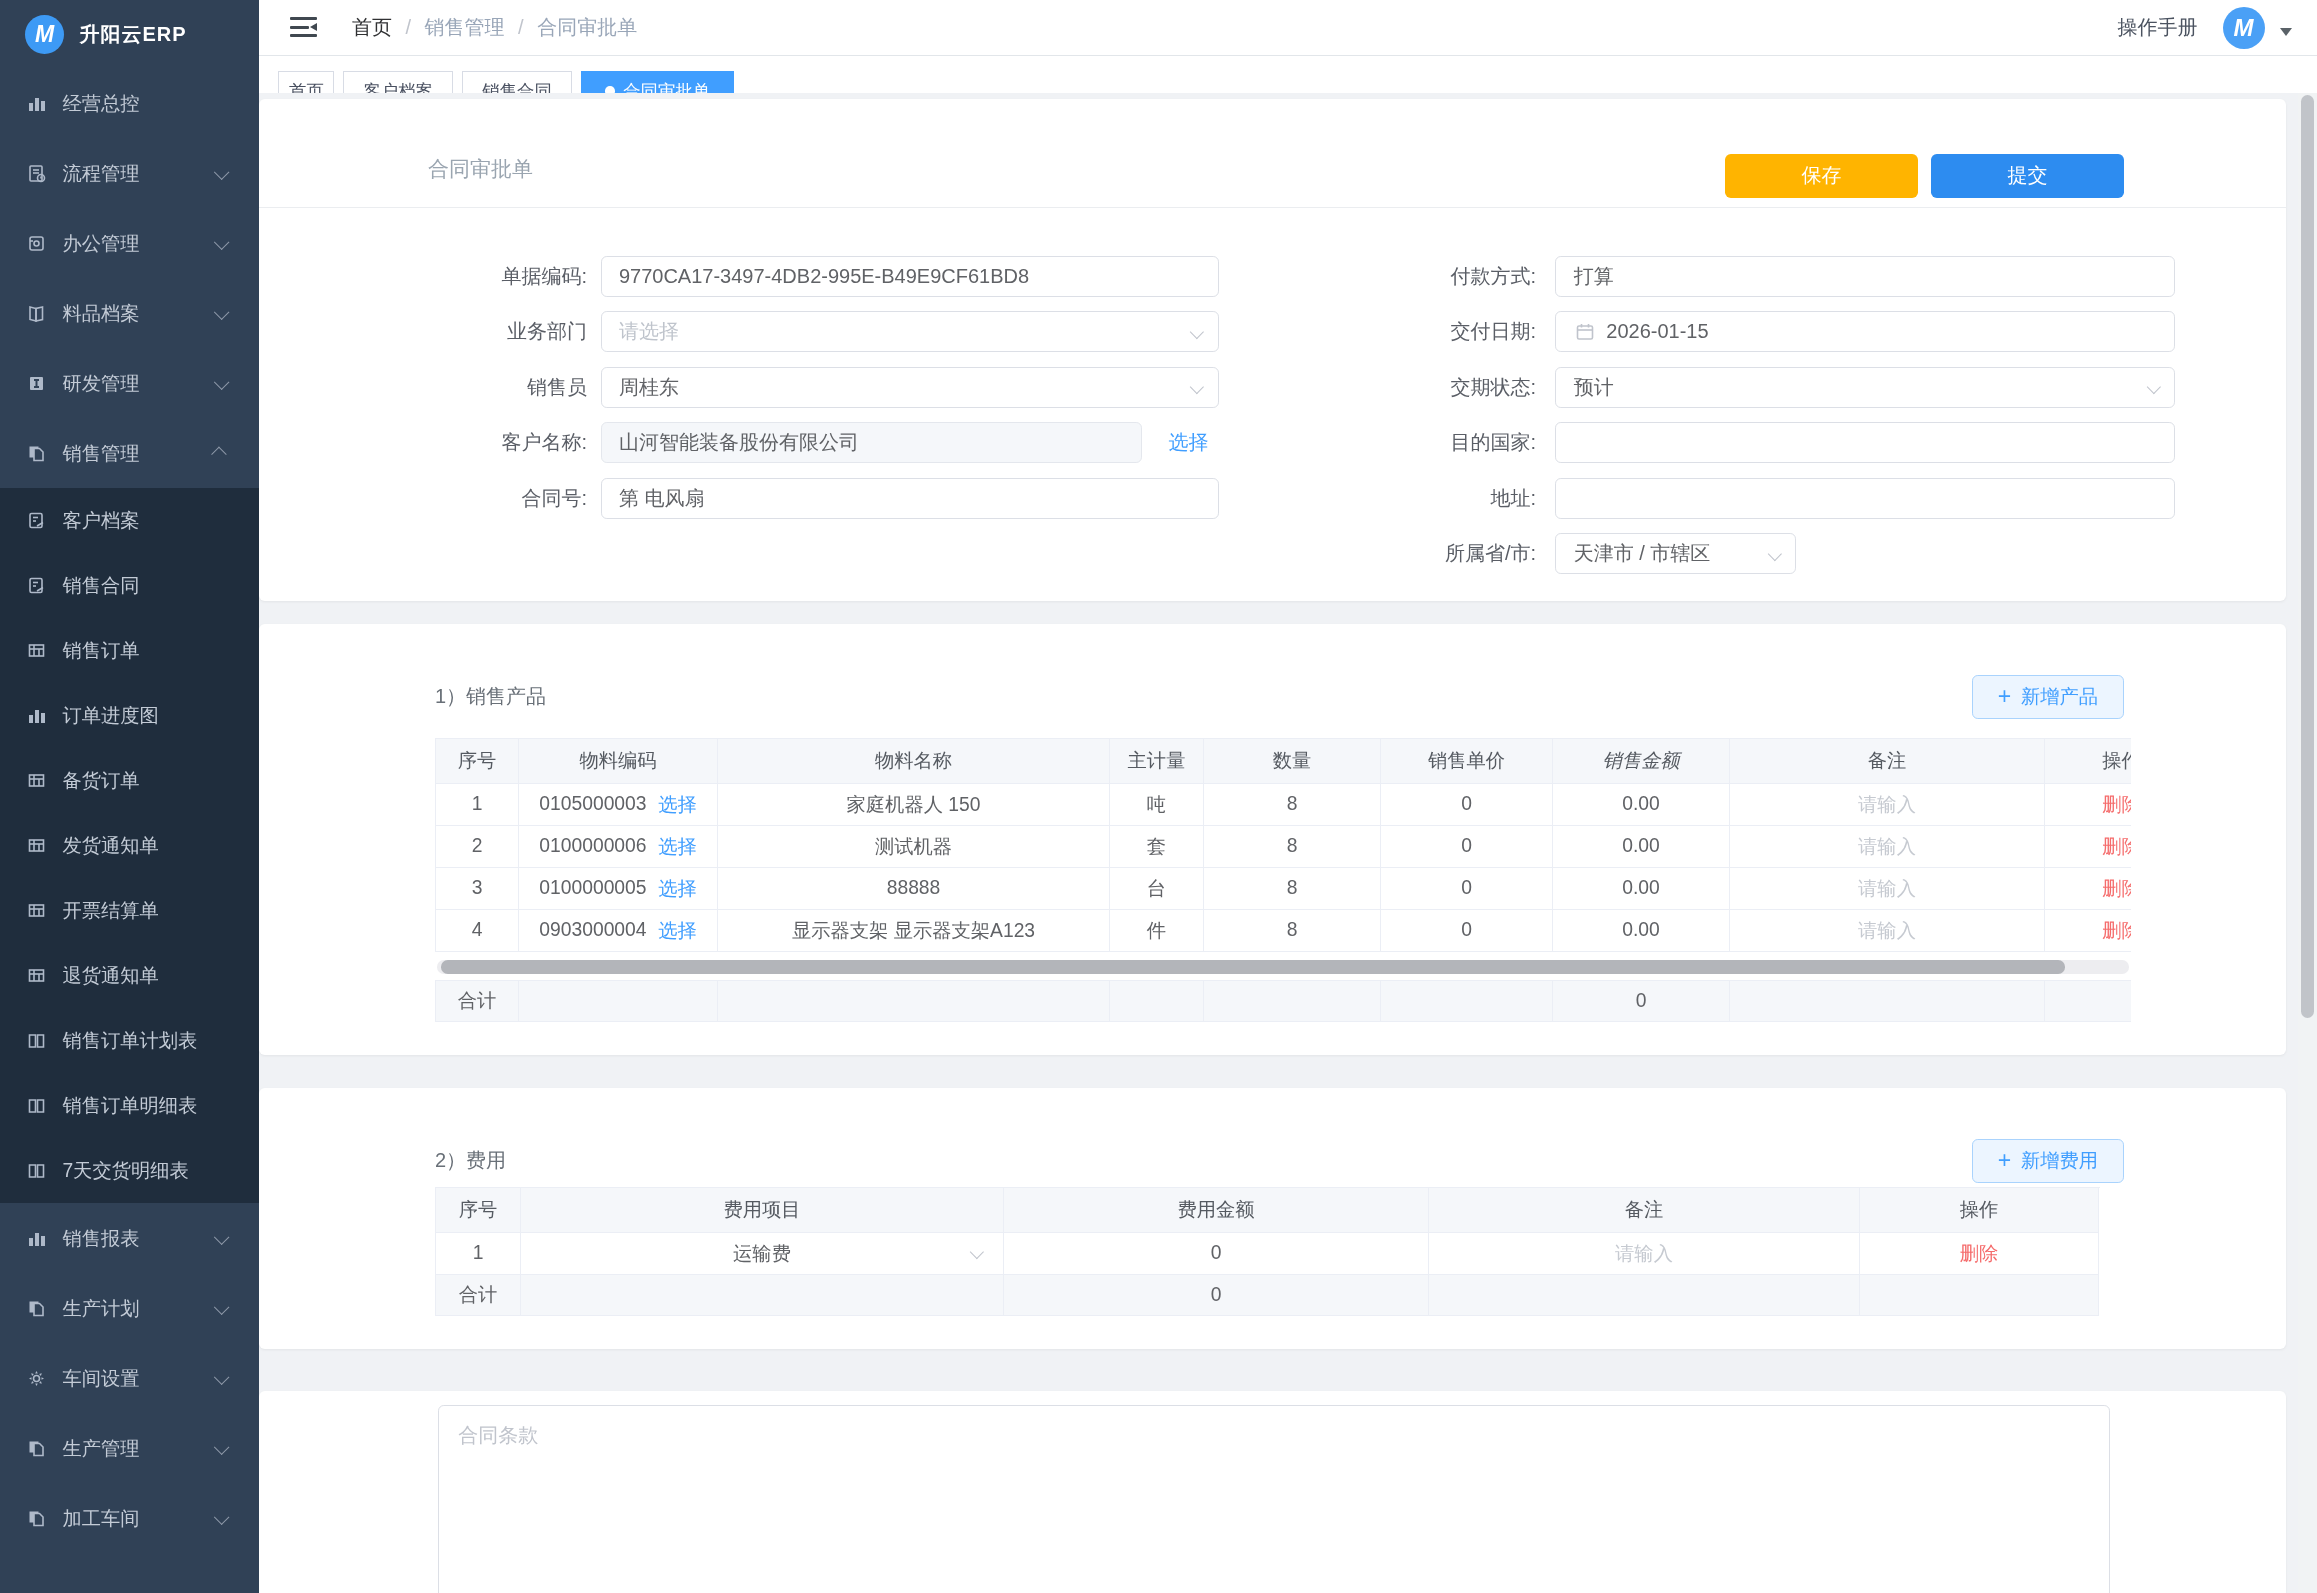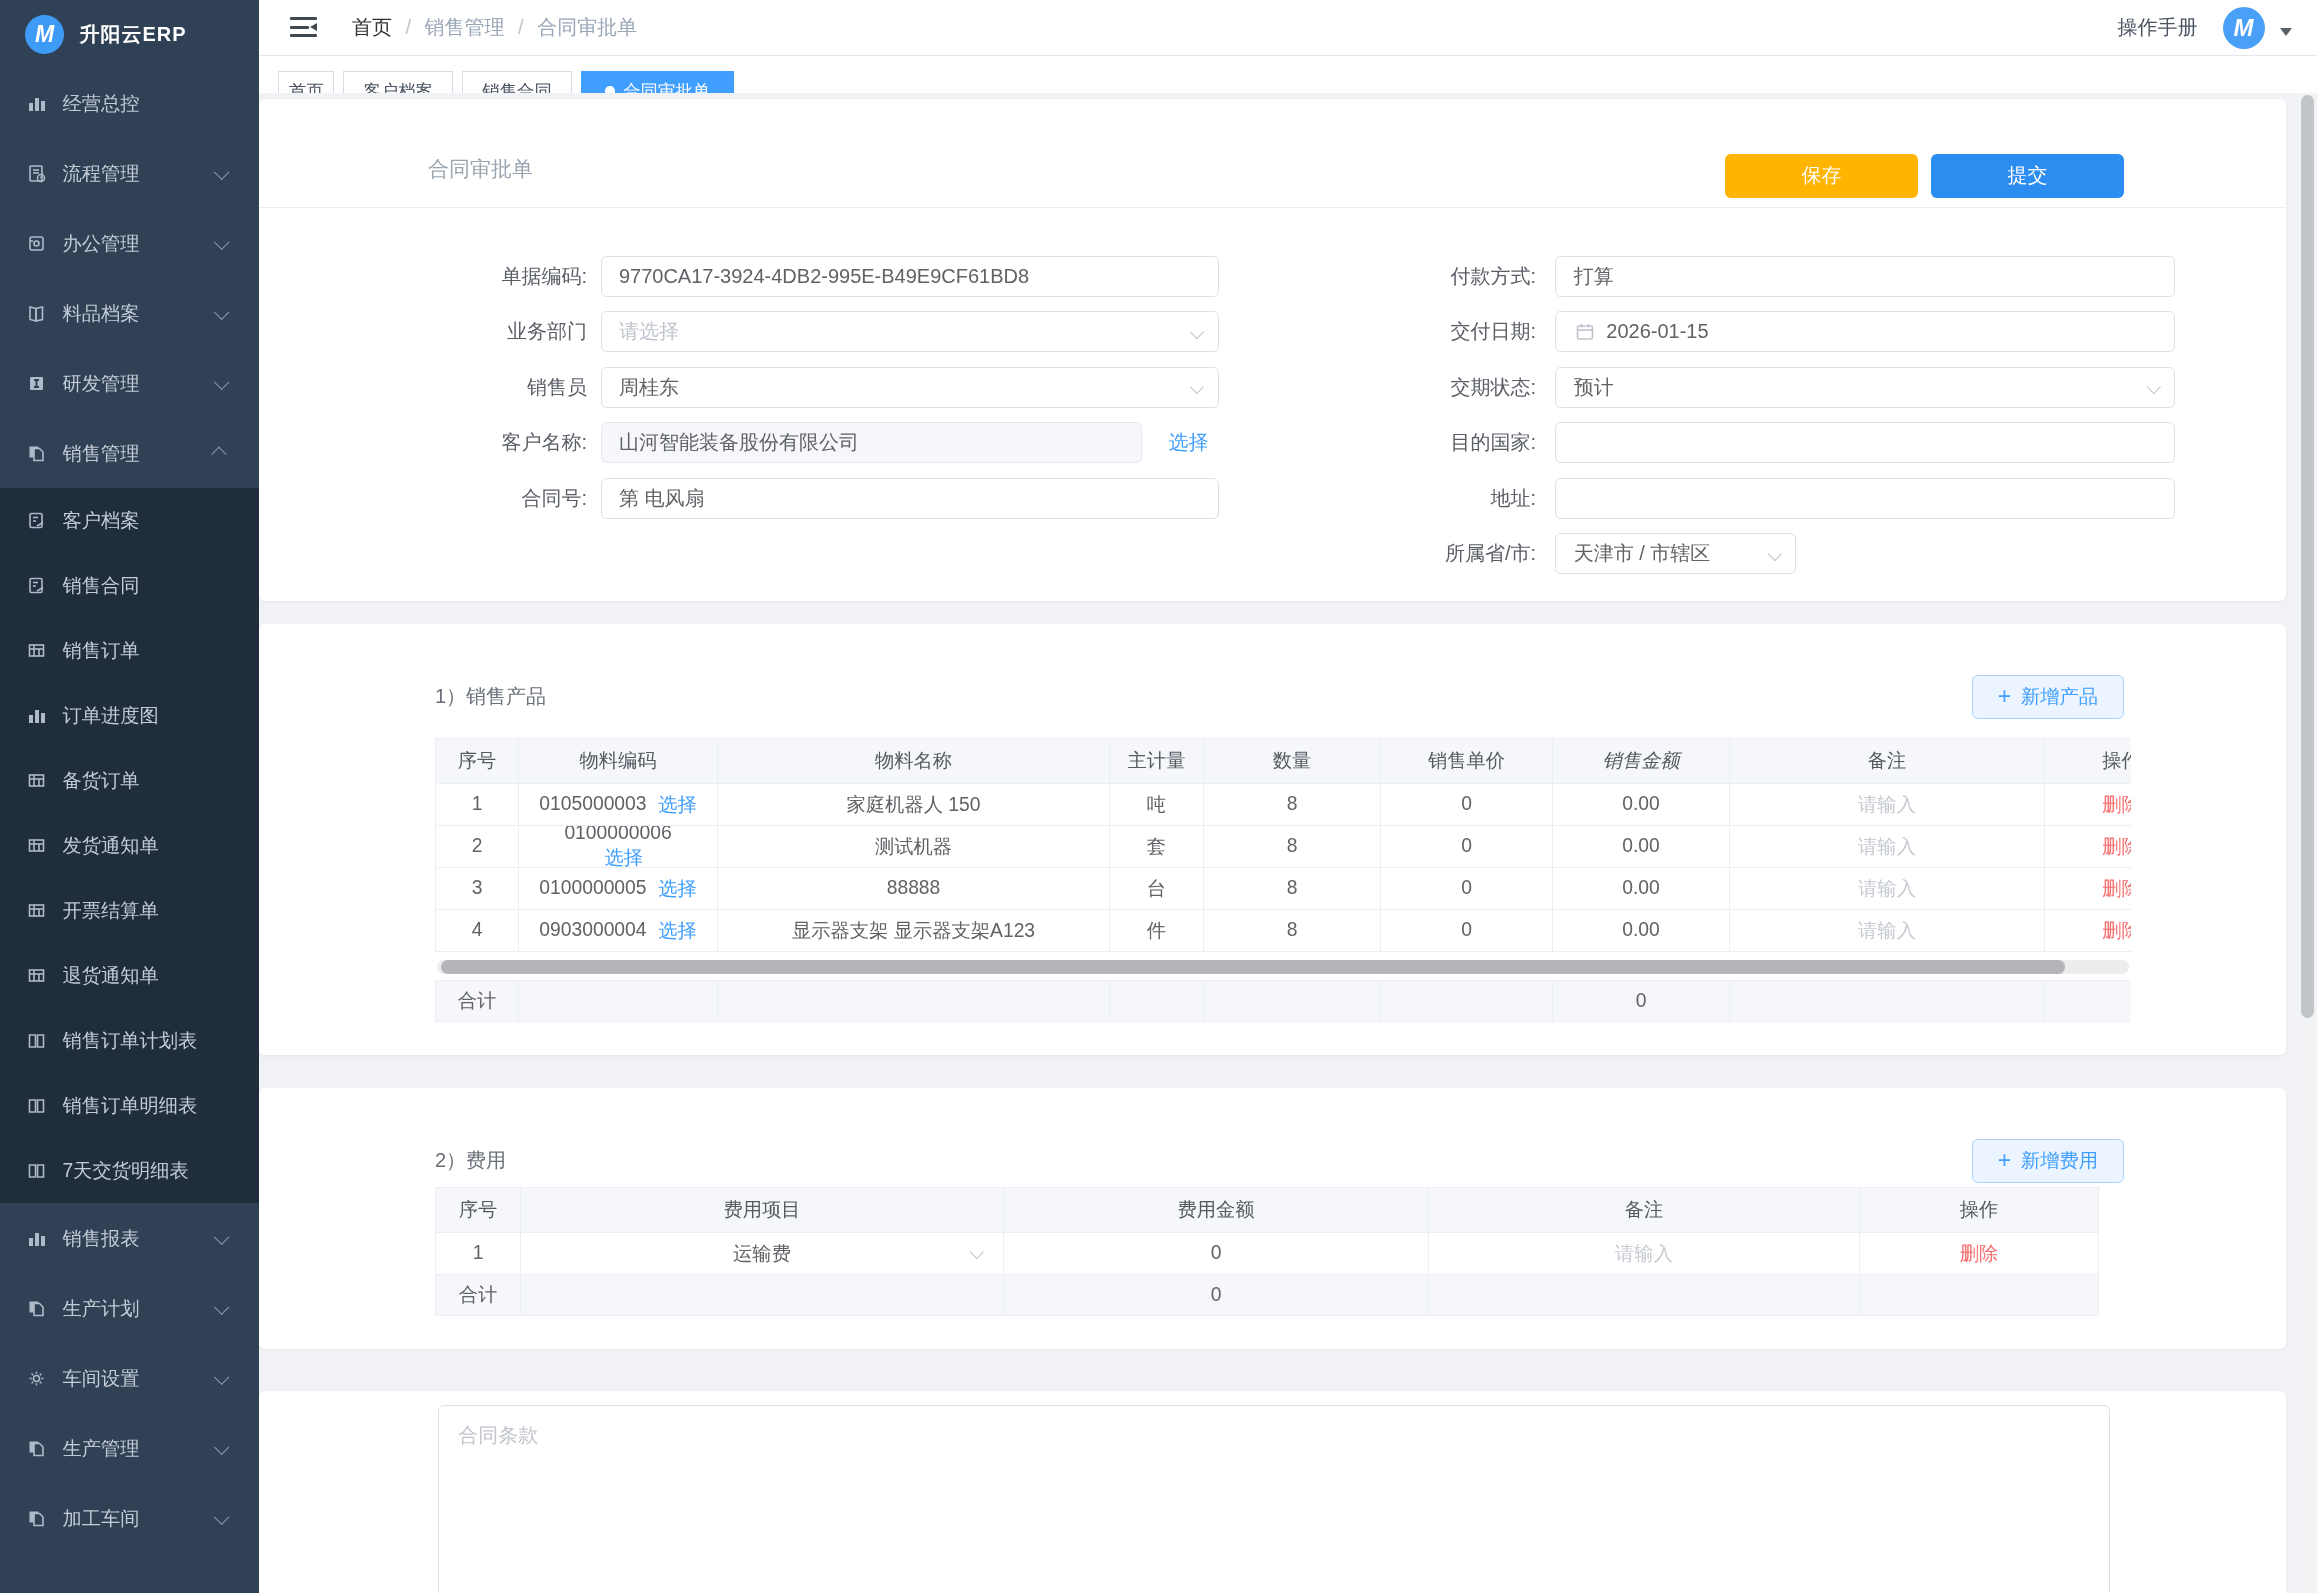--- a/index.html
+++ b/index.html
@@ -406,21 +406,21 @@
       <section class="card card-form">
         <div class="card-head">
           <div class="form-title">合同审批单</div>
           <button class="btn btn-save">保存</button>
           <button class="btn btn-submit">提交</button>
         </div>
         <div class="fcol fcol-left" id="fcol-left">
             <div class="frow">
               <span class="flabel">单据编码:</span>
               <div class="ctrl">
-                <span>9770CA17-3924-4DB2-995E-B49E9CF61BD8</span>
+                <span>9770CA17-3497-4DB2-995E-B49E9CF61BD8</span>
               </div>
             </div>
             <div class="frow">
               <span class="flabel">业务部门</span>
               <div class="ctrl">
                 <span class="ph">请选择</span>
                 <span class="sel-chev"></span>
               </div>
             </div>
             <div class="frow">
@@ -541,21 +541,21 @@
                     <span class="ph">请输入</span>
                   </div>
                   <div class="tcell" style="width: 154px;">
                     <span class="danger">删除</span>
                   </div>
                 </div>
                 <div class="trow">
                   <div class="tcell" style="width: 83px;">
                     <span>2</span>
                   </div>
-                  <div class="tcell" style="width: 199px; flex-direction: column;">
+                  <div class="tcell" style="width: 199px;">
                     <span class="code">0100000006</span>
                     <span class="cell-link">选择</span>
                   </div>
                   <div class="tcell" style="width: 392px;">
                     <span>测试机器</span>
                   </div>
                   <div class="tcell" style="width: 94px;">
                     <span>套</span>
                   </div>
                   <div class="tcell" style="width: 177px;">

